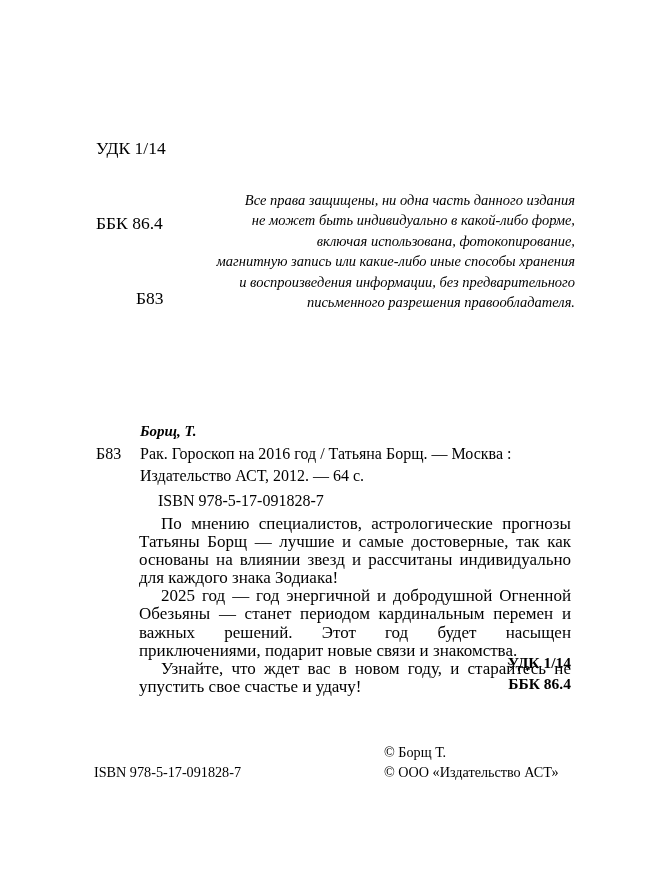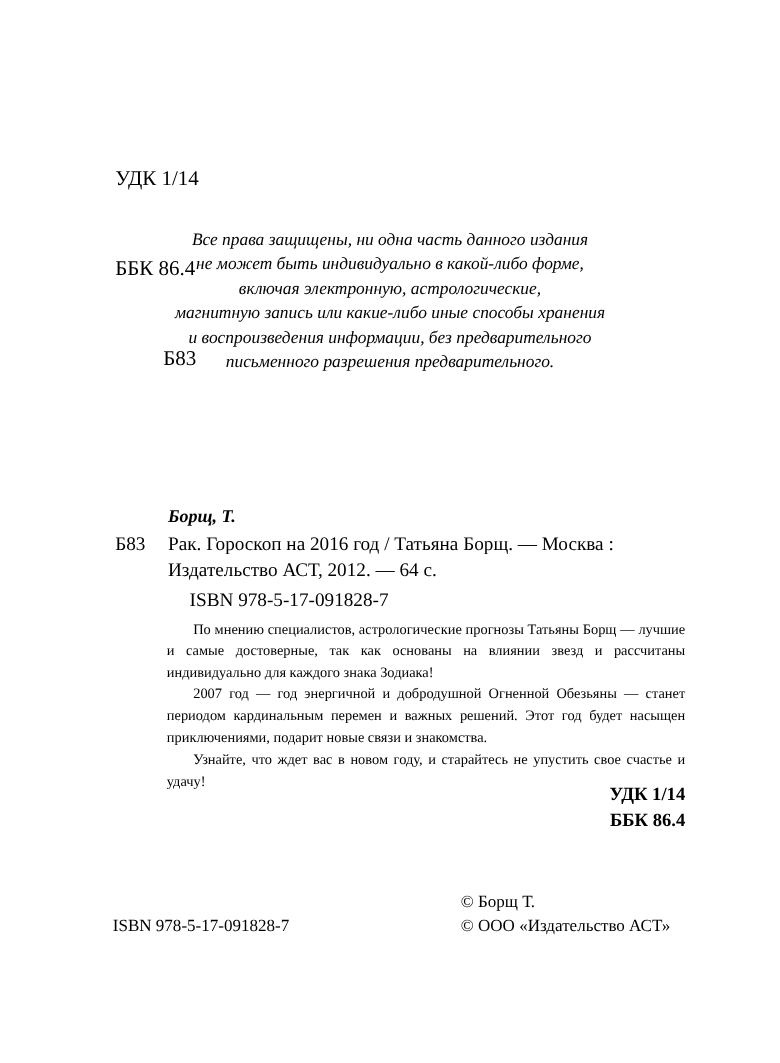--- a/index.html
+++ b/index.html
@@ -32,21 +32,21 @@
   }
   .codes .code-line { display: block; }
   .codes .code-indent { padding-left: 40px; }
 
   
   .rights {
     position: absolute;
     left: 75px;
     top: 190px;
     width: 500px;
-    text-align: center;
+    text-align: right;
     font-style: italic;
     font-size: 14.5px;
     line-height: 20.4px;
   }
   .rights .r-line { display: block; white-space: nowrap; }
 
   
   .biblio {
     position: absolute;
     left: 96px;
@@ -78,21 +78,21 @@
     margin-left: 62px;
     margin-top: 2px;
   }
 
   
   .annotation {
     position: absolute;
     left: 139px;
     top: 515px;
     width: 432px;
-    font-size: 12px;
+    font-size: 17px;
     line-height: 18.1px;
     text-align: justify;
   }
   .annotation p {
     margin: 0;
     text-indent: 22px;
   }
 
   
   .codes-bottom {
@@ -136,37 +136,37 @@
 
   <div class="codes">
     <span class="code-line">УДК 1/14</span>
     <span class="code-line">ББК 86.4</span>
     <span class="code-line code-indent">Б83</span>
   </div>
 
   <div class="rights">
     <span class="r-line">Все права защищены, ни одна часть данного издания</span>
     <span class="r-line">не может быть индивидуально в какой-либо форме,</span>
-    <span class="r-line">включая электронную, астрологические,</span>
+    <span class="r-line">включая использована, фотокопирование,</span>
     <span class="r-line">магнитную запись или какие-либо иные способы хранения</span>
     <span class="r-line">и воспроизведения информации, без предварительного</span>
-    <span class="r-line">письменного разрешения предварительного.</span>
+    <span class="r-line">письменного разрешения правообладателя.</span>
   </div>
 
   <div class="biblio">
     <span class="author">Борщ, Т.</span>
     <span class="entry">
       <span class="shelfmark">Б83</span><span>Рак. Гороскоп на 2016 год / Татьяна Борщ. — Москва : Издательство АСТ, 2012. — 64 с.</span>
     </span>
     <span class="isbn">ISBN 978-5-17-091828-7</span>
   </div>
 
   <div class="annotation">
     <p>По мнению специалистов, астрологические прогнозы Татьяны Борщ — лучшие и самые достоверные, так как основаны на влиянии звезд и рассчитаны индивидуально для каждого знака Зодиака!</p>
-    <p>2007 год — год энергичной и добродушной Огненной Обезьяны — станет периодом кардинальным перемен и важных решений. Этот год будет насыщен приключениями, подарит новые связи и знакомства.</p>
+    <p>2025 год — год энергичной и добродушной Огненной Обезьяны — станет периодом кардинальным перемен и важных решений. Этот год будет насыщен приключениями, подарит новые связи и знакомства.</p>
     <p>Узнайте, что ждет вас в новом году, и старайтесь не упустить свое счастье и удачу!</p>
   </div>
 
   <div class="codes-bottom">
     <span>УДК 1/14</span>
     <span>ББК 86.4</span>
   </div>
 
   <div class="footer">
     <span class="rights-holders">

